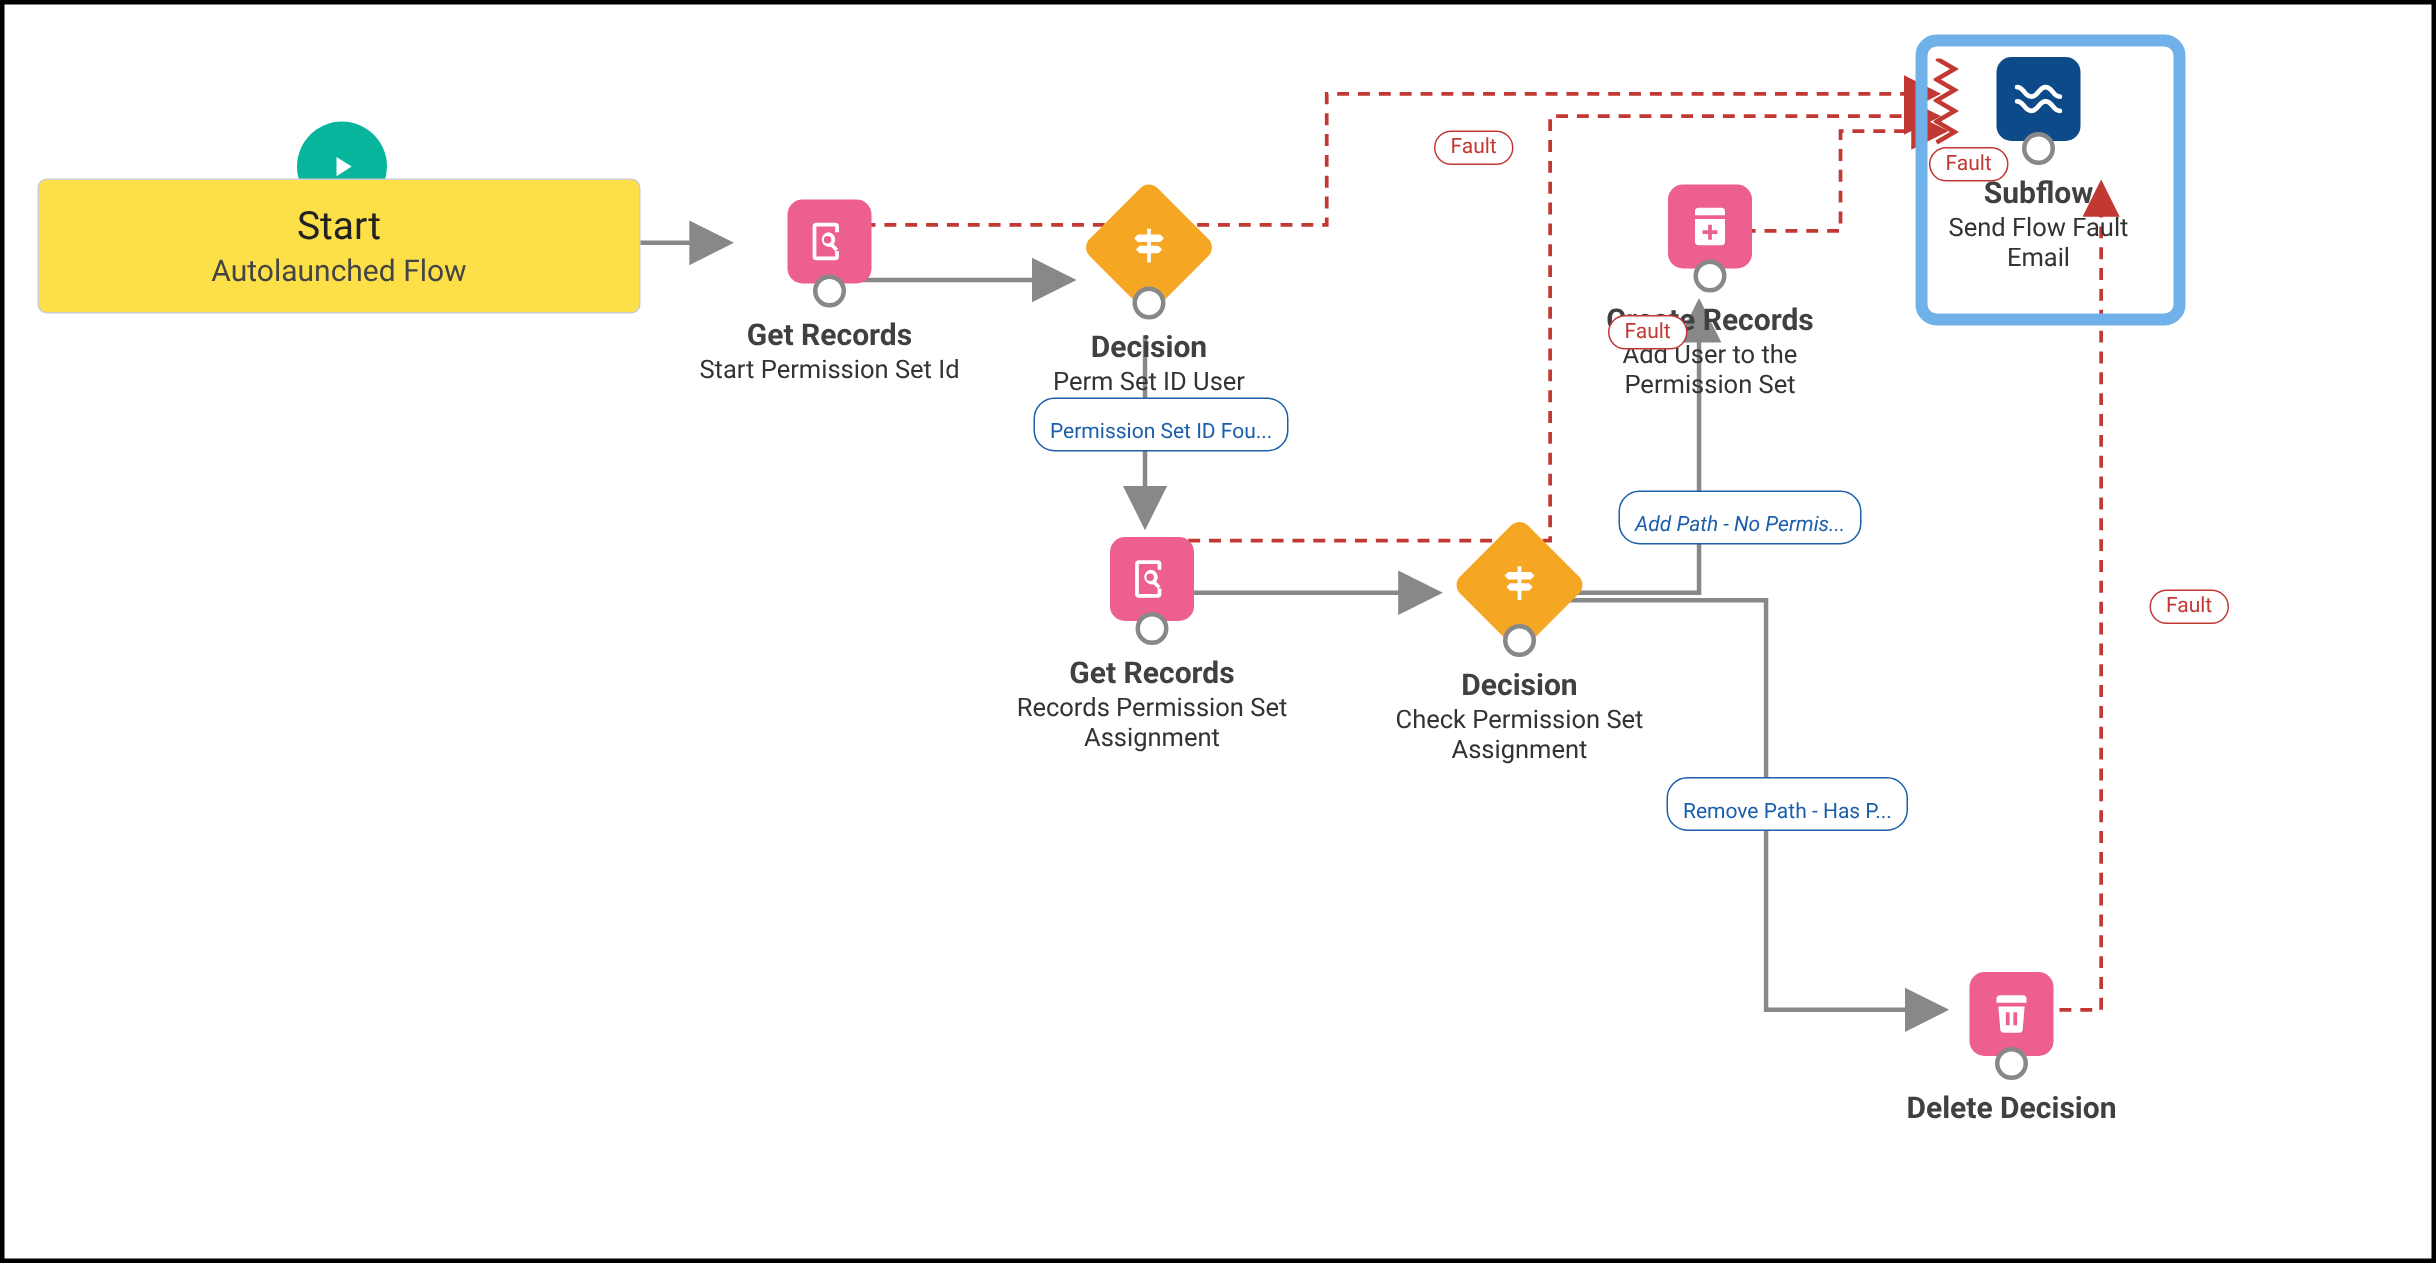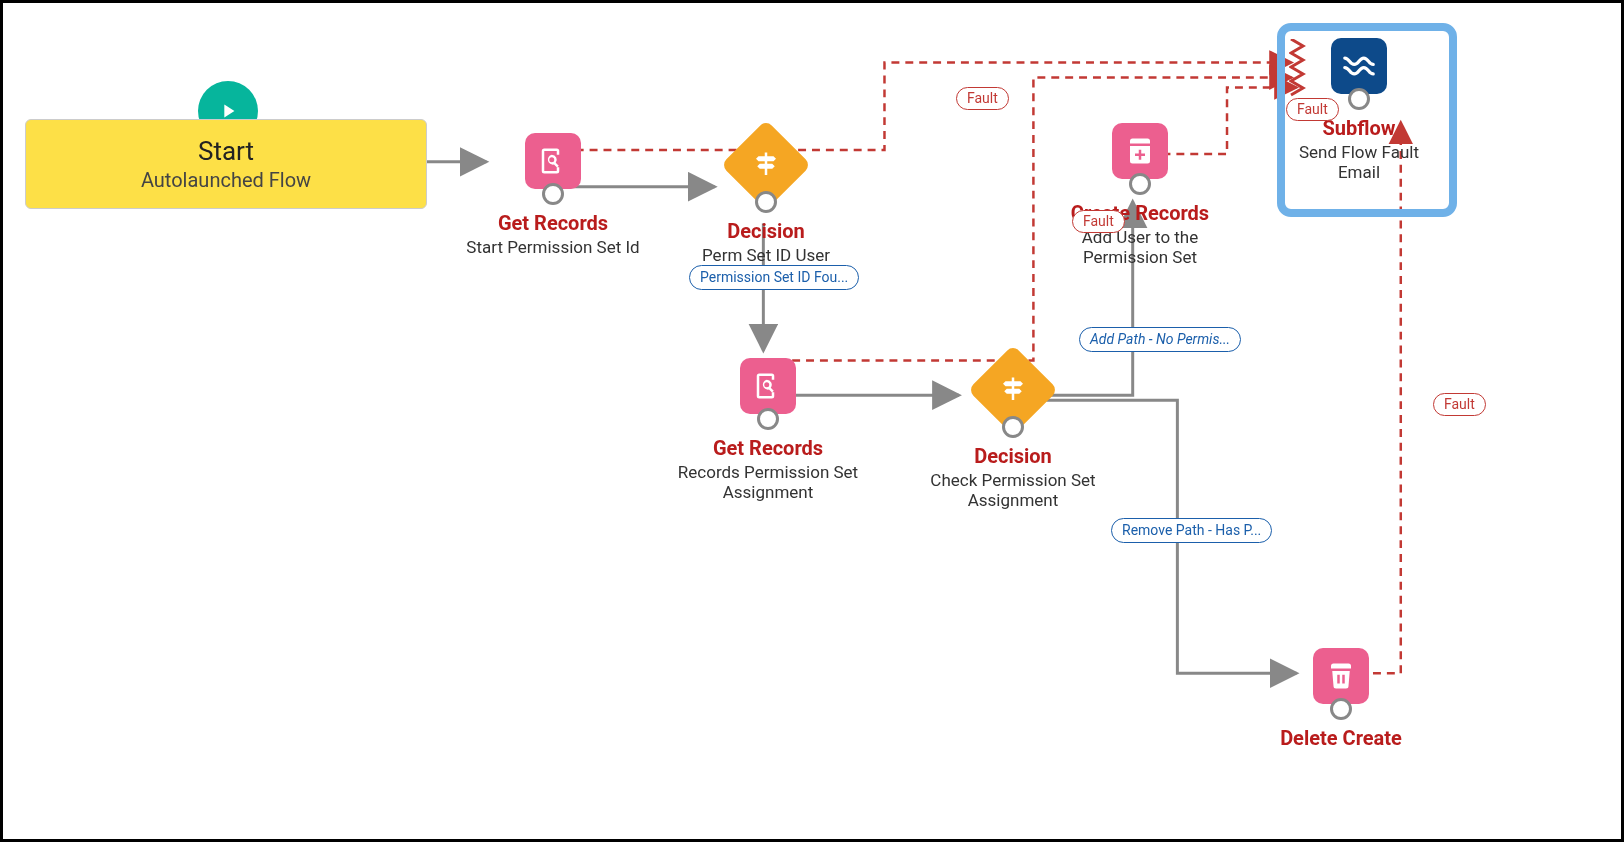--- a/index.html
+++ b/index.html
@@ -1,34 +1,34 @@
 <!DOCTYPE html>
 <html><head>
 <meta charset="utf-8">
 <style>
 html,body{margin:0;padding:0;font-family:-apple-system,BlinkMacSystemFont,"Segoe UI",Roboto,Helvetica,Arial,sans-serif;background:#fff;}
 .canvas{position:relative;width:1624px;height:842px;border:3px solid #000;box-sizing:border-box;overflow:hidden;}
 .node{position:absolute;text-align:center;}
-.node .title{font-weight:700;font-size:20px;color:#b91c1c;}
+.node .title{font-weight:700;font-size:20px;color:#404040;}
 .node .sub{font-size:17px;color:#333;margin-top:2px;}
 .start-box{position:absolute;left:22px;top:116px;width:400px;height:88px;border:1px solid #ccc;border-radius:6px;background:#fde047;display:flex;flex-direction:column;align-items:center;justify-content:center;}
 .start-box .t{font-size:26px;color:#222;}
 .start-box .s{font-size:20px;color:#444;margin-top:2px;}
 .start-circle{position:absolute;left:195px;top:78px;width:60px;height:60px;border-radius:50%;background:#06b59c;display:flex;align-items:center;justify-content:center;}
 .start-circle svg{width:22px;height:22px;fill:#fff;}
 .icon-box{width:56px;height:56px;border-radius:10px;display:flex;align-items:center;justify-content:center;position:relative;}
 .pink{background:#ec5f8f;}
 .pink svg{width:30px;height:30px;fill:#fff;}
 .diamond{width:64px;height:64px;transform:rotate(45deg);border-radius:8px;background:#f5a623;display:flex;align-items:center;justify-content:center;}
 .diamond svg{transform:rotate(-45deg);width:30px;height:30px;fill:#fff;}
 .blue{background:#0d4a8a;}
 .blue svg{width:38px;height:38px;fill:#fff;}
 .dot{width:16px;height:16px;border:3px solid #888;border-radius:50%;background:#fff;position:absolute;}
 .dot-d{left:50%;transform:translateX(-50%);}
-.pill{position:absolute;background:#fff;border:1px solid #1b5fab;color:#1b5fab;font-size:14px;padding:3px 10px 4px;border-radius:14px;white-space:nowrap;}
+.pill{position:absolute;background:#fff;border:1px solid #1b5fab;color:#1b5fab;font-size:14px;padding:14px 10px 4px;border-radius:14px;white-space:nowrap;}
 .fpill{position:absolute;background:#fff;border:1.5px solid #c23934;color:#c23934;font-size:14px;padding:2px 10px 3px;border-radius:14px;white-space:nowrap;}
 .highlight{position:absolute;border:8px solid #6fb1e8;border-radius:14px;}
 svg.lines{position:absolute;left:0;top:0;width:100%;height:100%;pointer-events:none;}
 .zig{position:absolute;}
 </style>
 </head>
 <body>
 
 <div class="canvas">
 
@@ -136,21 +136,21 @@
   <div class="sub">Add User to the Permission Set</div>
 </div>
 
 <div class="node" style="left:1248px;top:645px;width:180px;">
   <div class="icon-box pink" style="margin:0 auto;">
     <svg viewBox="0 0 24 24">
           <path d="M6 2h12a2 2 0 0 1 2 2v2H4V4a2 2 0 0 1 2-2zM5 8h14l-1 12a2 2 0 0 1-2 2H8a2 2 0 0 1-2-2L5 8zm4 3v7h2v-7H9zm4 0v7h2v-7h-2z"></path>
         </svg>
   </div>
   <div class="dot dot-d" style="top:50px;"></div>
-  <div class="title" style="margin-top:22px;">Delete Create</div>
+  <div class="title" style="margin-top:22px;">Delete Decision</div>
 </div>
 
 <div class="highlight" style="left:1274px;top:20px;width:164px;height:178px;"></div>
 <svg class="zig" style="left:1286px;top:36px;" width="18" height="58">
       <path d="M2 0 L14 7 L2 14 L14 21 L2 28 L14 35 L2 42 L14 49 L2 56" stroke="#c23934" stroke-width="3" fill="none"></path>
     </svg>
 <div class="node" style="left:1276px;top:35px;width:160px;">
   <div class="icon-box blue" style="margin:0 auto;">
     <svg viewBox="0 0 48 48">
           <path d="M6 14c6 0 6 8 12 8s6-8 12-8 6 8 12 8" stroke="#fff" stroke-width="4" fill="none" stroke-linecap="round"></path>

